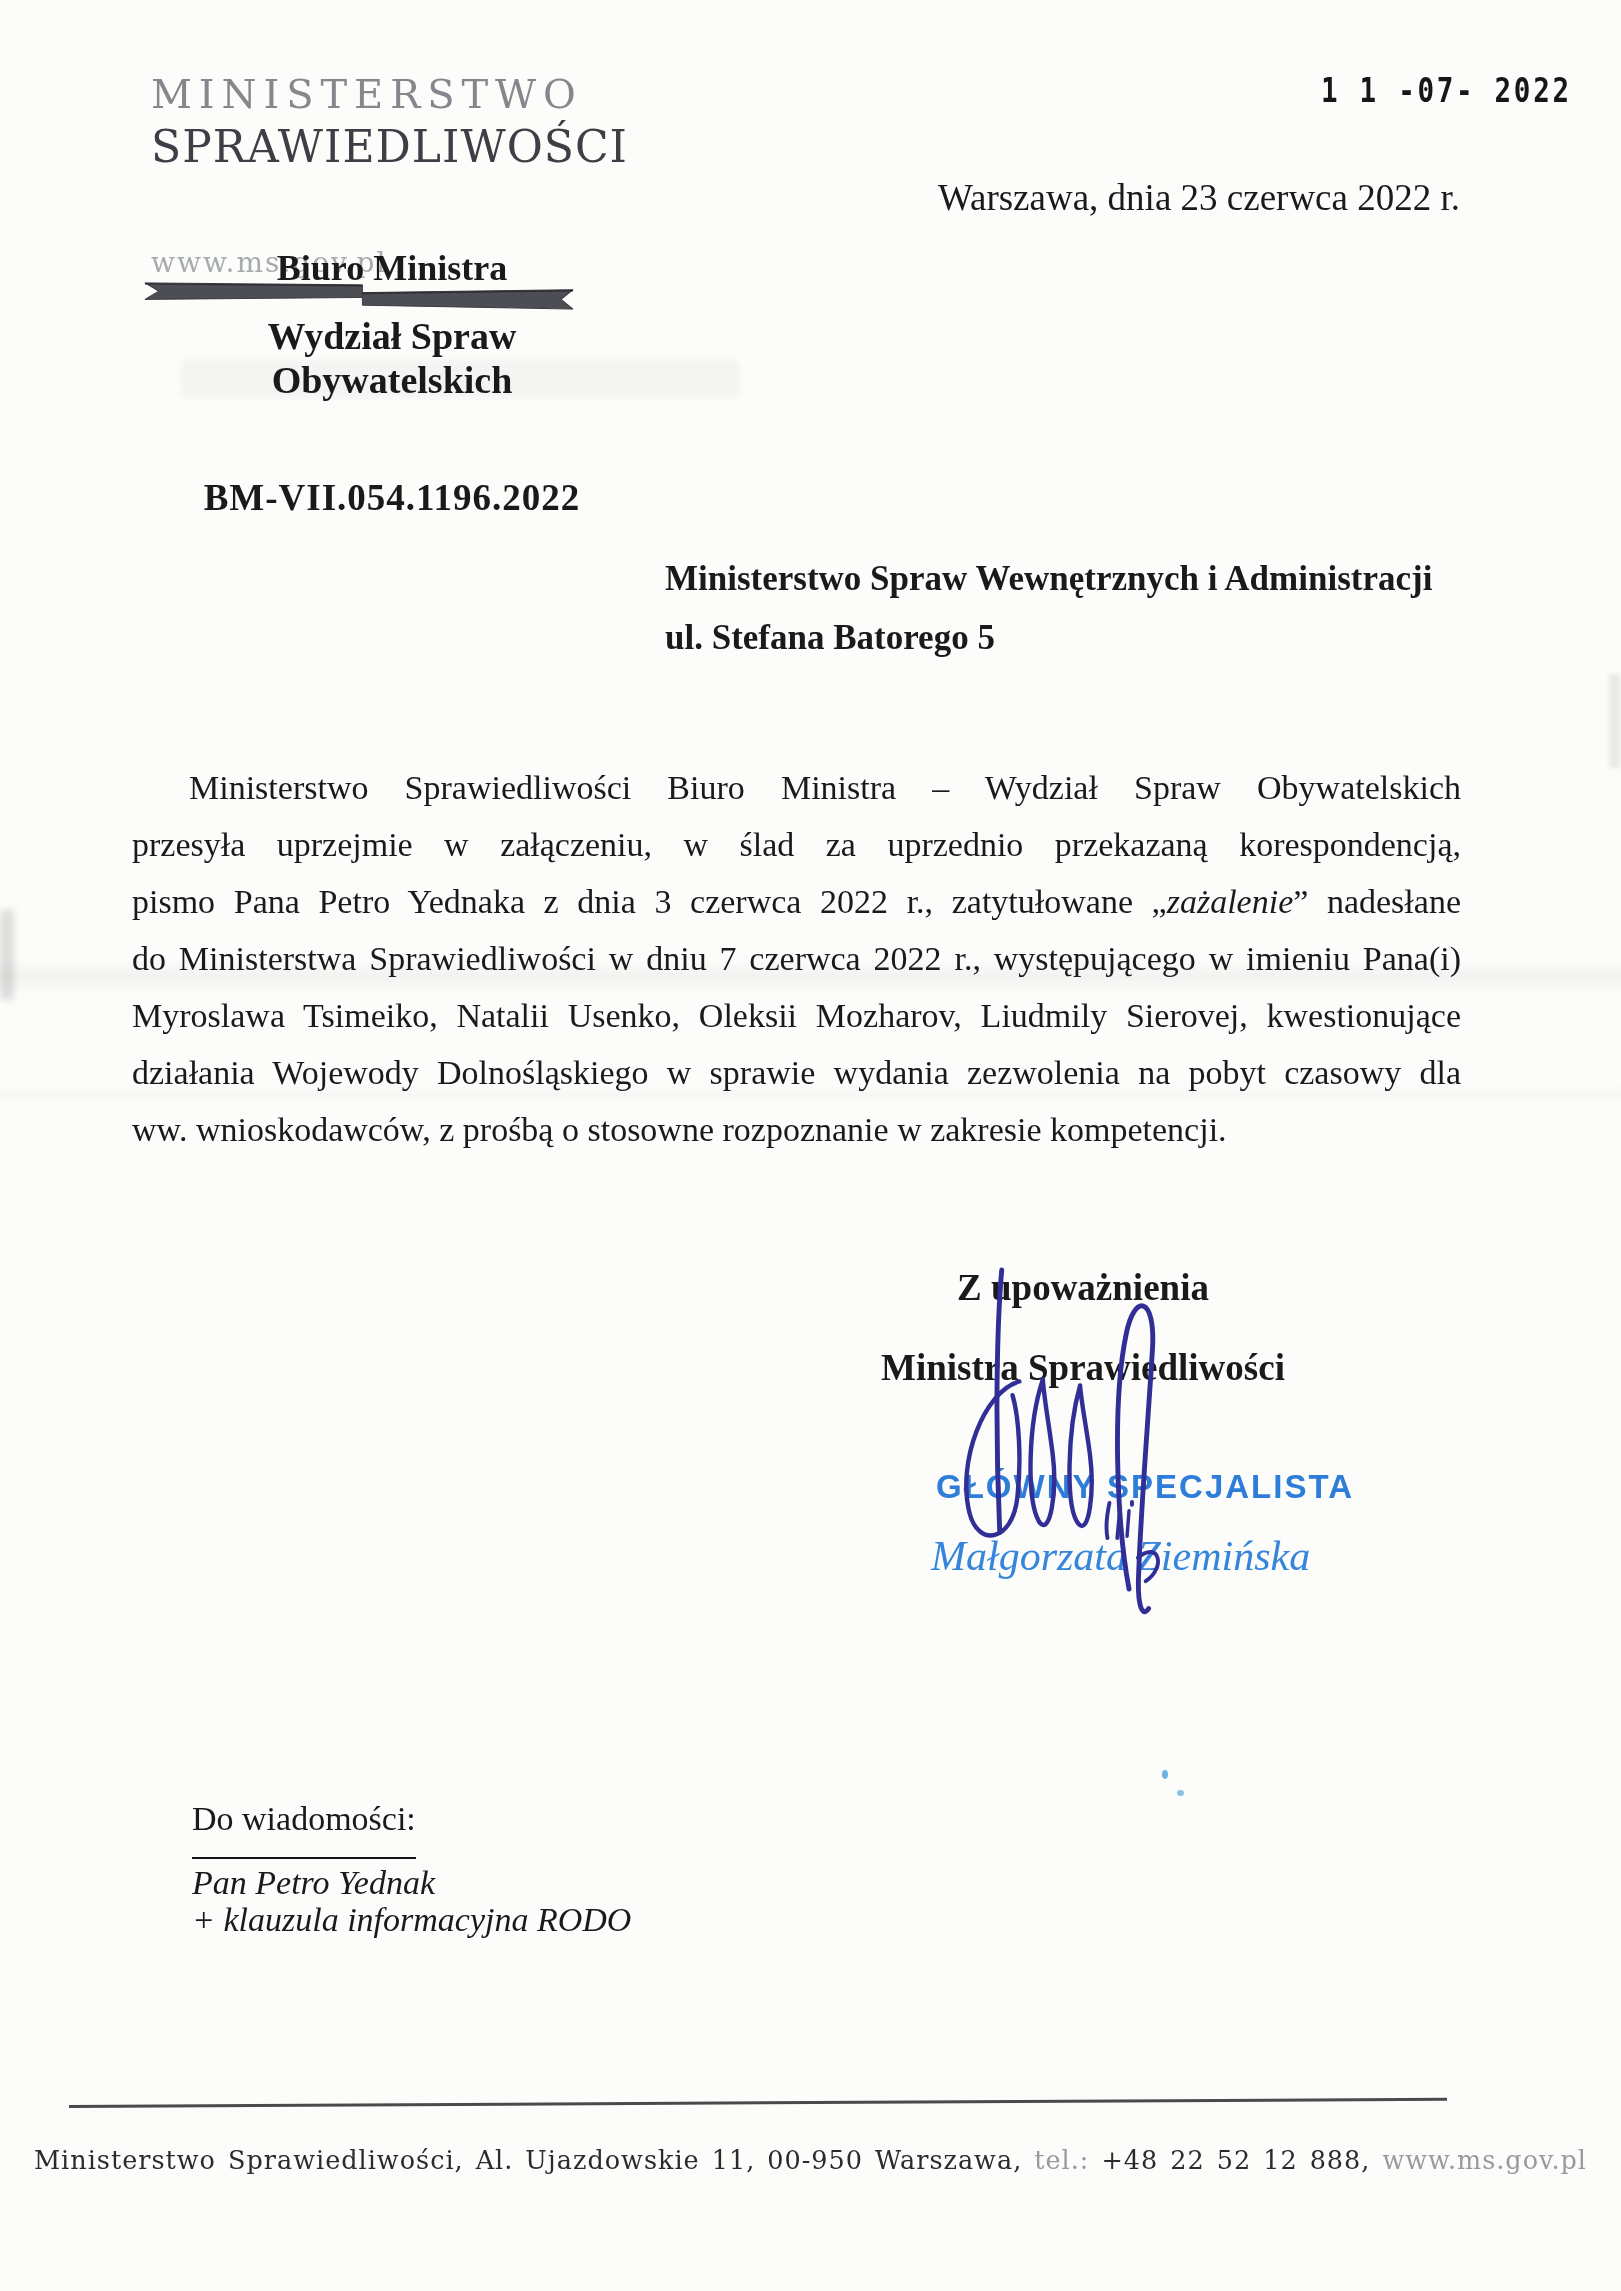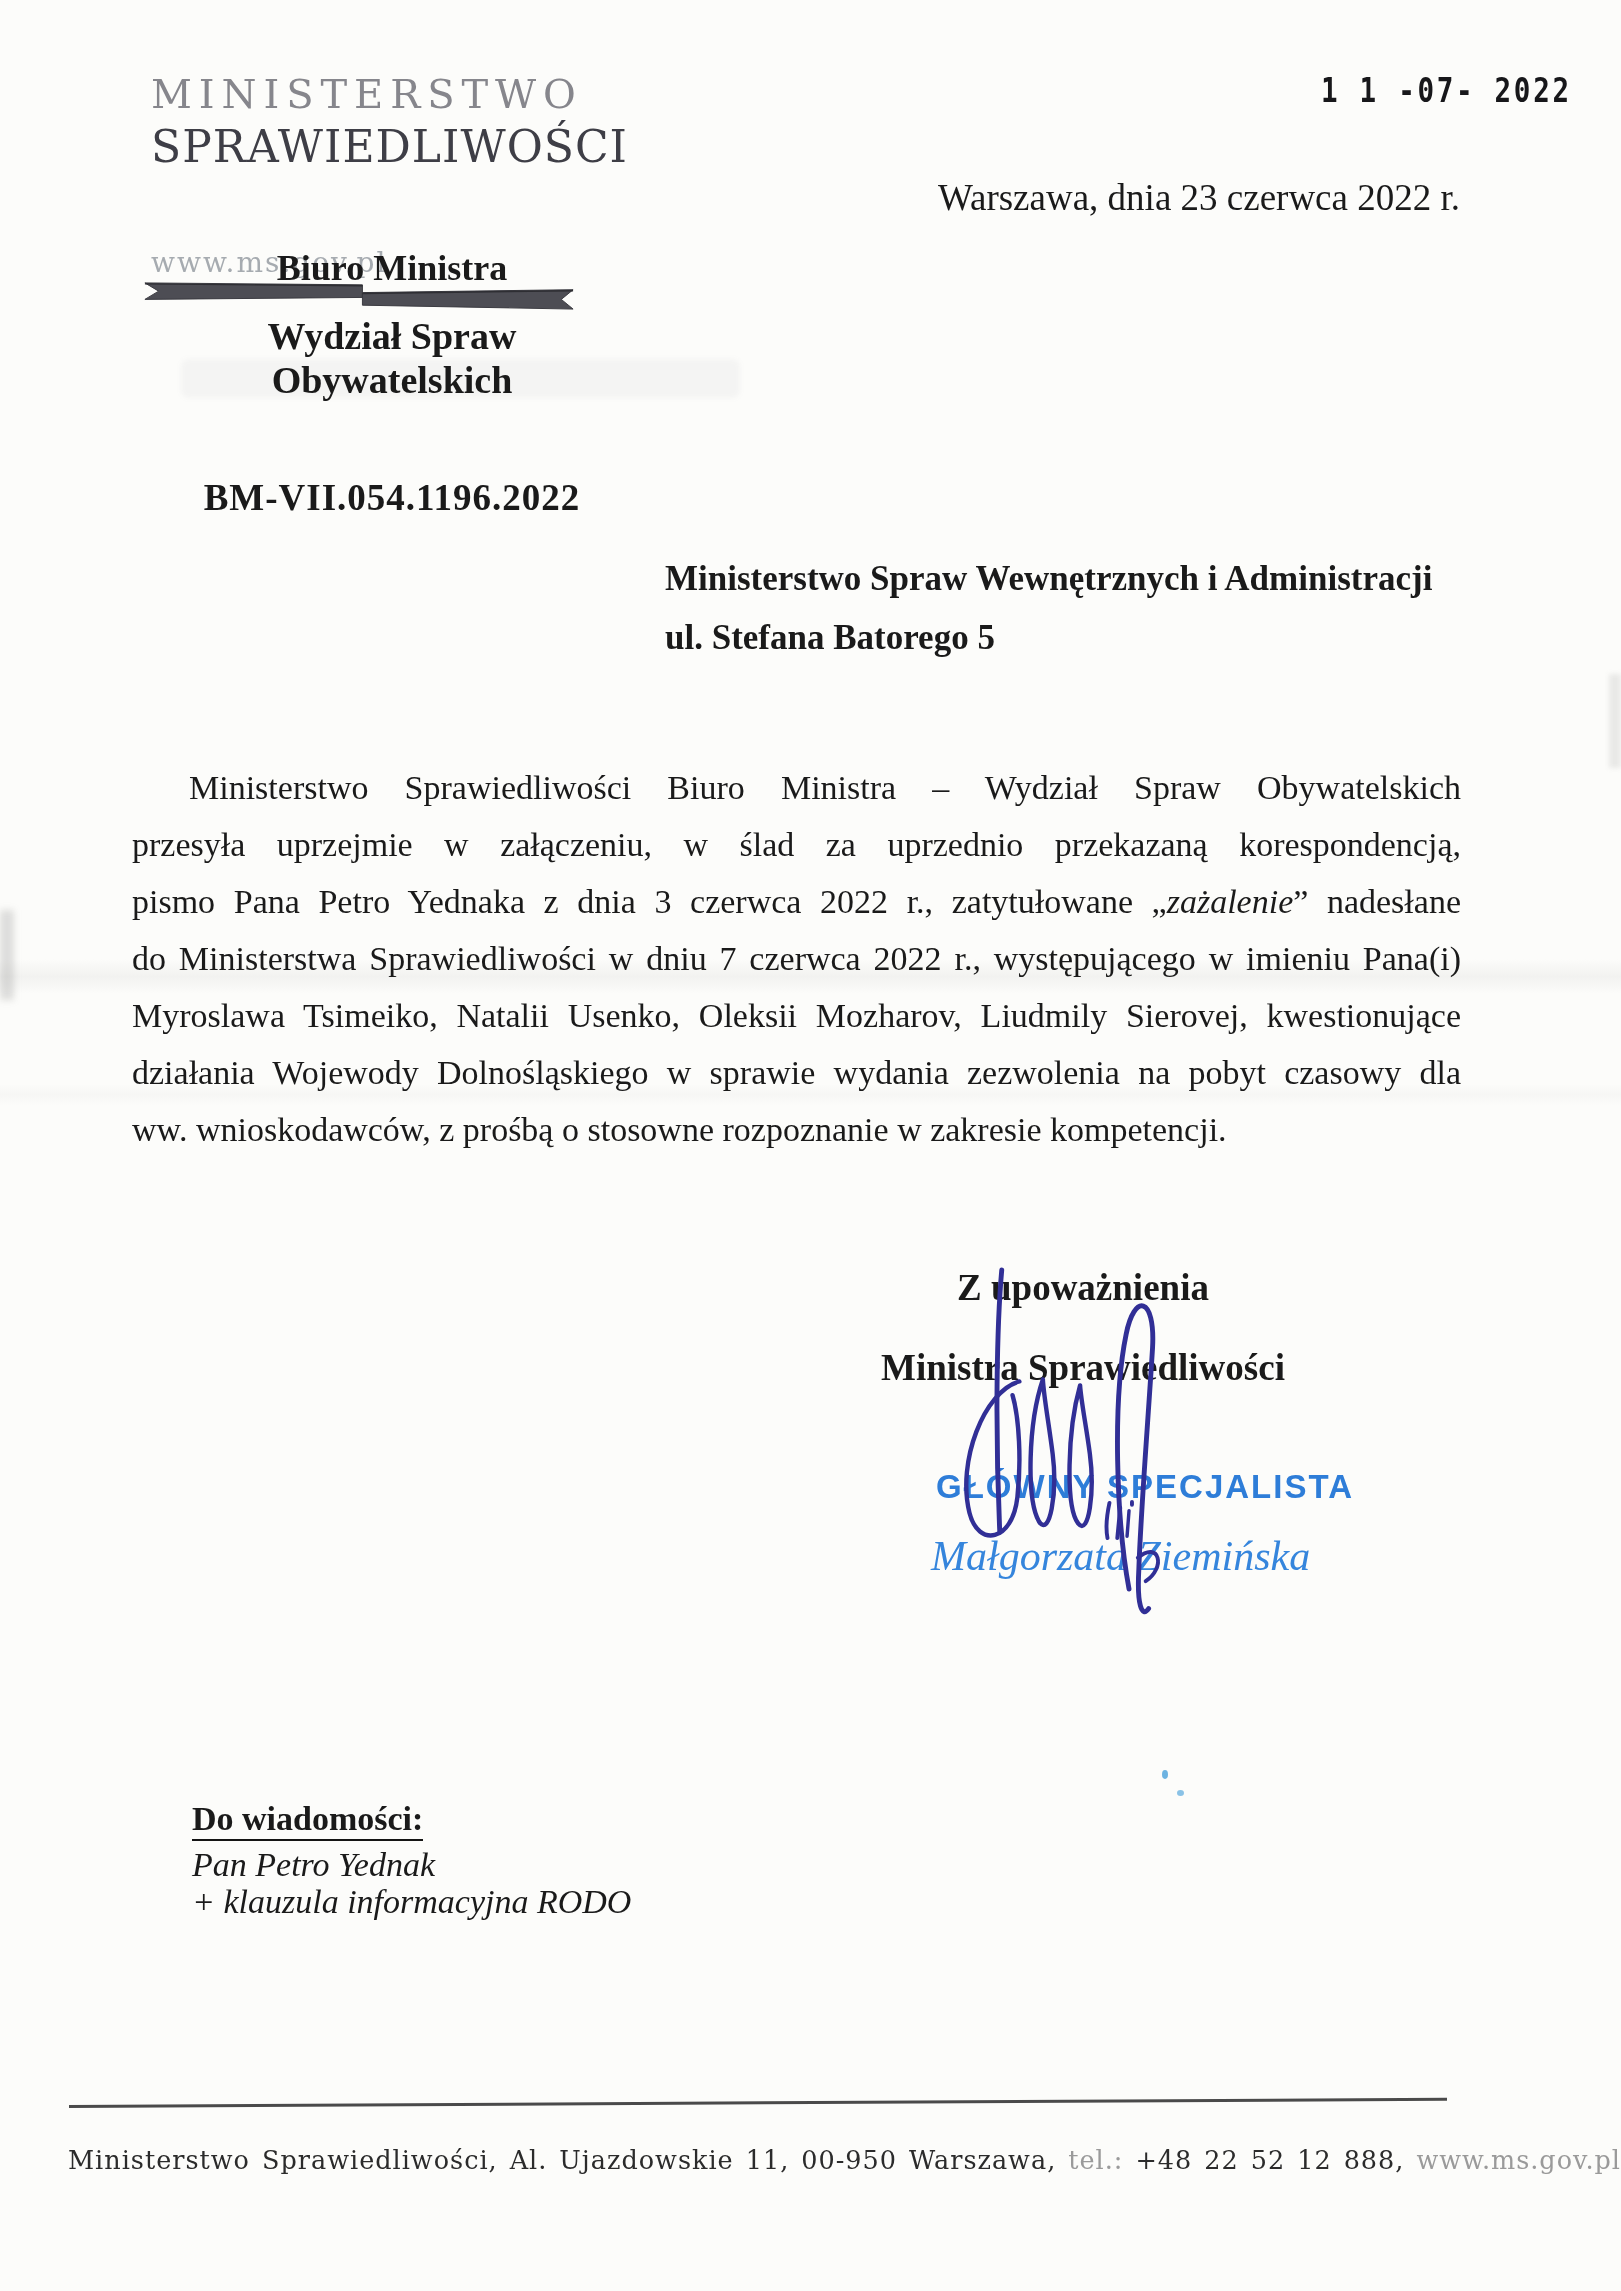--- a/index.html
+++ b/index.html
@@ -65,30 +65,30 @@
   .stamp-name{
     position:absolute;left:931px;top:1532px;
     font-style:italic;font-size:42px;color:#3585dc;white-space:nowrap;
   }
   .signature-svg{position:absolute;left:937px;top:1264px;width:247px;height:374px;z-index:5;}
   .ink-speck{position:absolute;border-radius:50%;background:#3d9bd8;opacity:.75;}
   .speck1{left:1162px;top:1770px;width:5.9px;height:8.8px;}
   .speck2{left:1177px;top:1790px;width:6.9px;height:5.9px;opacity:.6;}
   
   .cc-block{position:absolute;left:192px;top:1800px;font-size:34px;}
-  .cc-heading{font-weight:bold;display:inline-block;border-bottom:2.9px solid #141414;padding-bottom:1px;}
+  .cc-heading{font-weight:normal;display:inline-block;border-bottom:2.9px solid #141414;padding-bottom:19px;}
   .cc-line{font-style:italic;line-height:37px;}
   .cc-line.first-cc{margin-top:4.9px;}
   
   .footer-rule{
     position:absolute;left:69px;top:2105px;width:1378px;height:2.9px;
     background:#4a4a4a;transform:rotate(-0.3deg);transform-origin:left center;
   }
   .footer-text{
-    position:absolute;left:0;top:2145px;width:1621px;text-align:right;
+    position:absolute;left:0;top:2145px;width:1621px;text-align:center;
     font-family:"DejaVu Serif", serif;font-size:25.5px;letter-spacing:1px;word-spacing:2.9px;
     color:#2b2b2b;white-space:nowrap;
   }
   .footer-muted{color:#9a9a9a;}
   
   .artifact{position:absolute;pointer-events:none;}
   .band1{left:0;top:959px;width:1621px;height:35px;
     background:linear-gradient(to bottom,rgba(110,110,110,0),rgba(110,110,110,.07),rgba(110,110,110,0));}
   .band2{left:0;top:1084px;width:1621px;height:21.6px;
     background:linear-gradient(to bottom,rgba(110,110,110,0),rgba(110,110,110,.04),rgba(110,110,110,0));}

